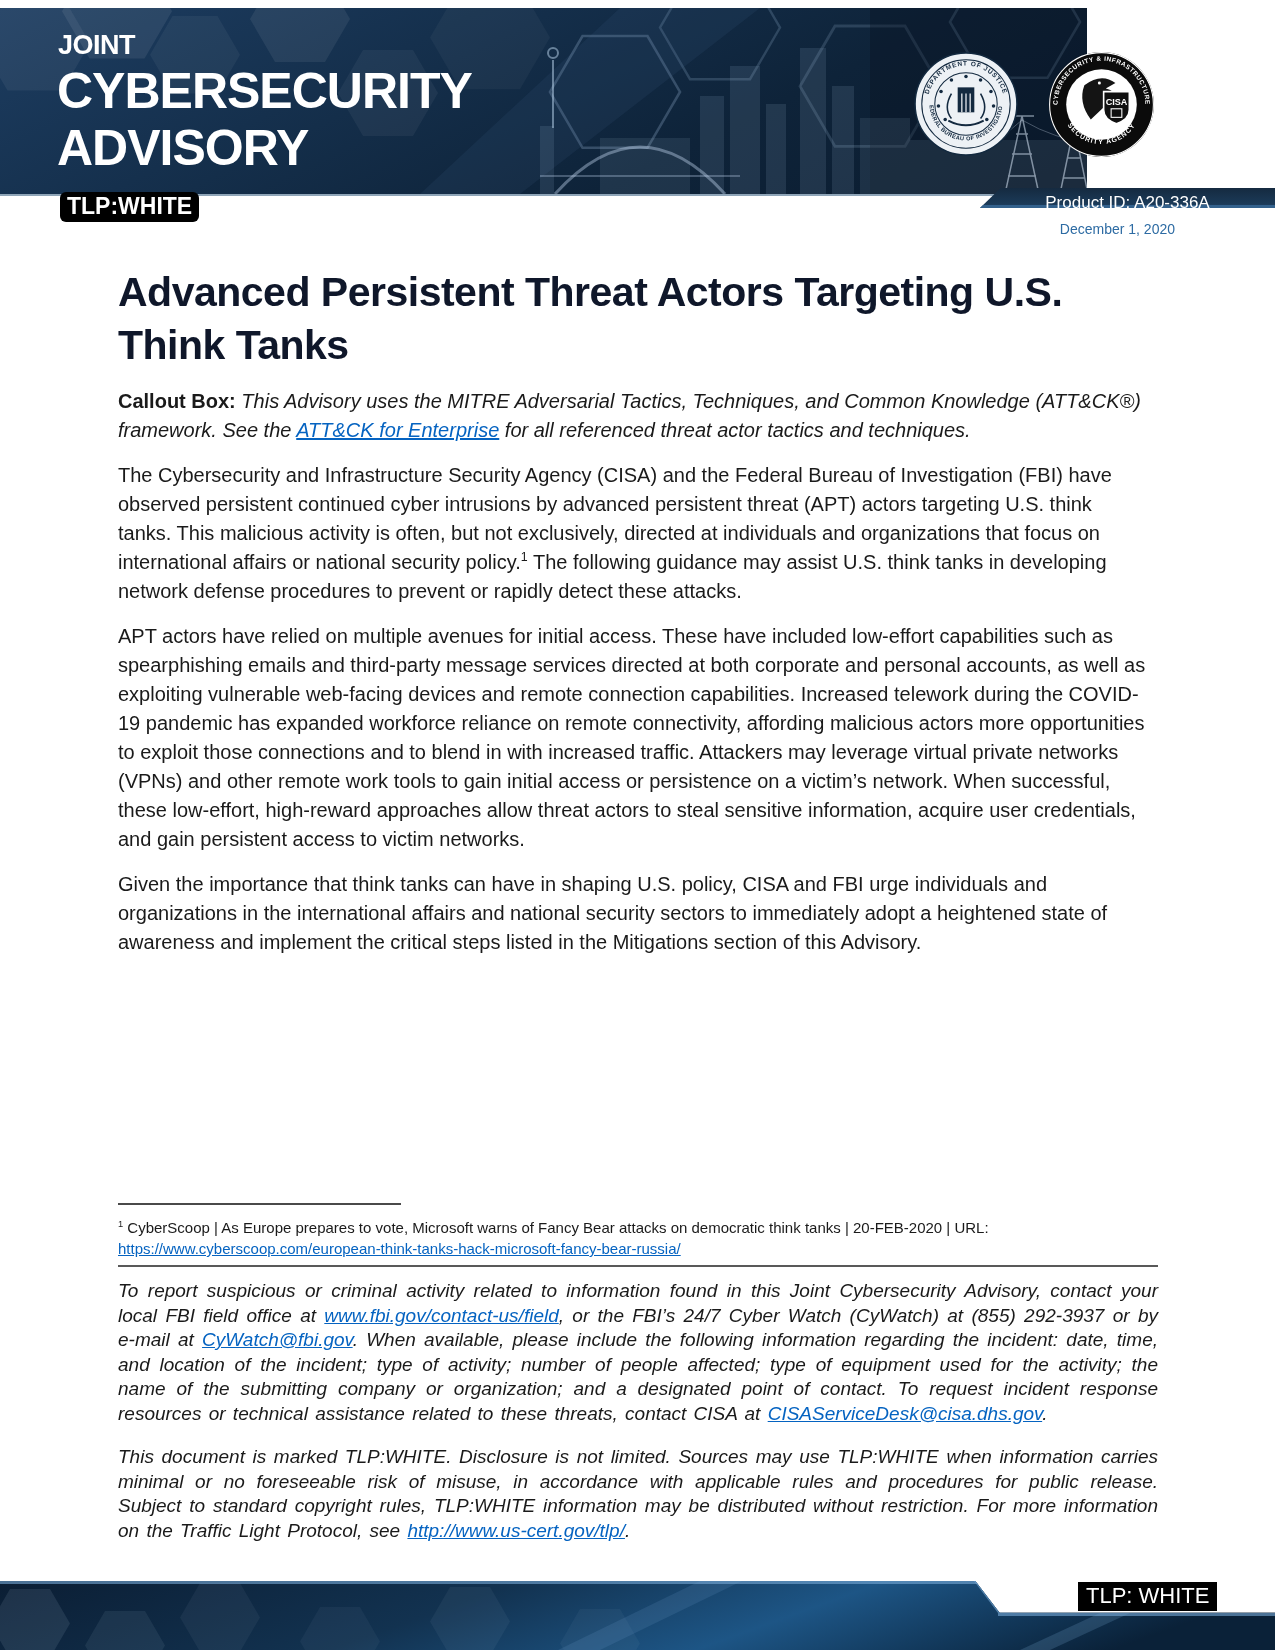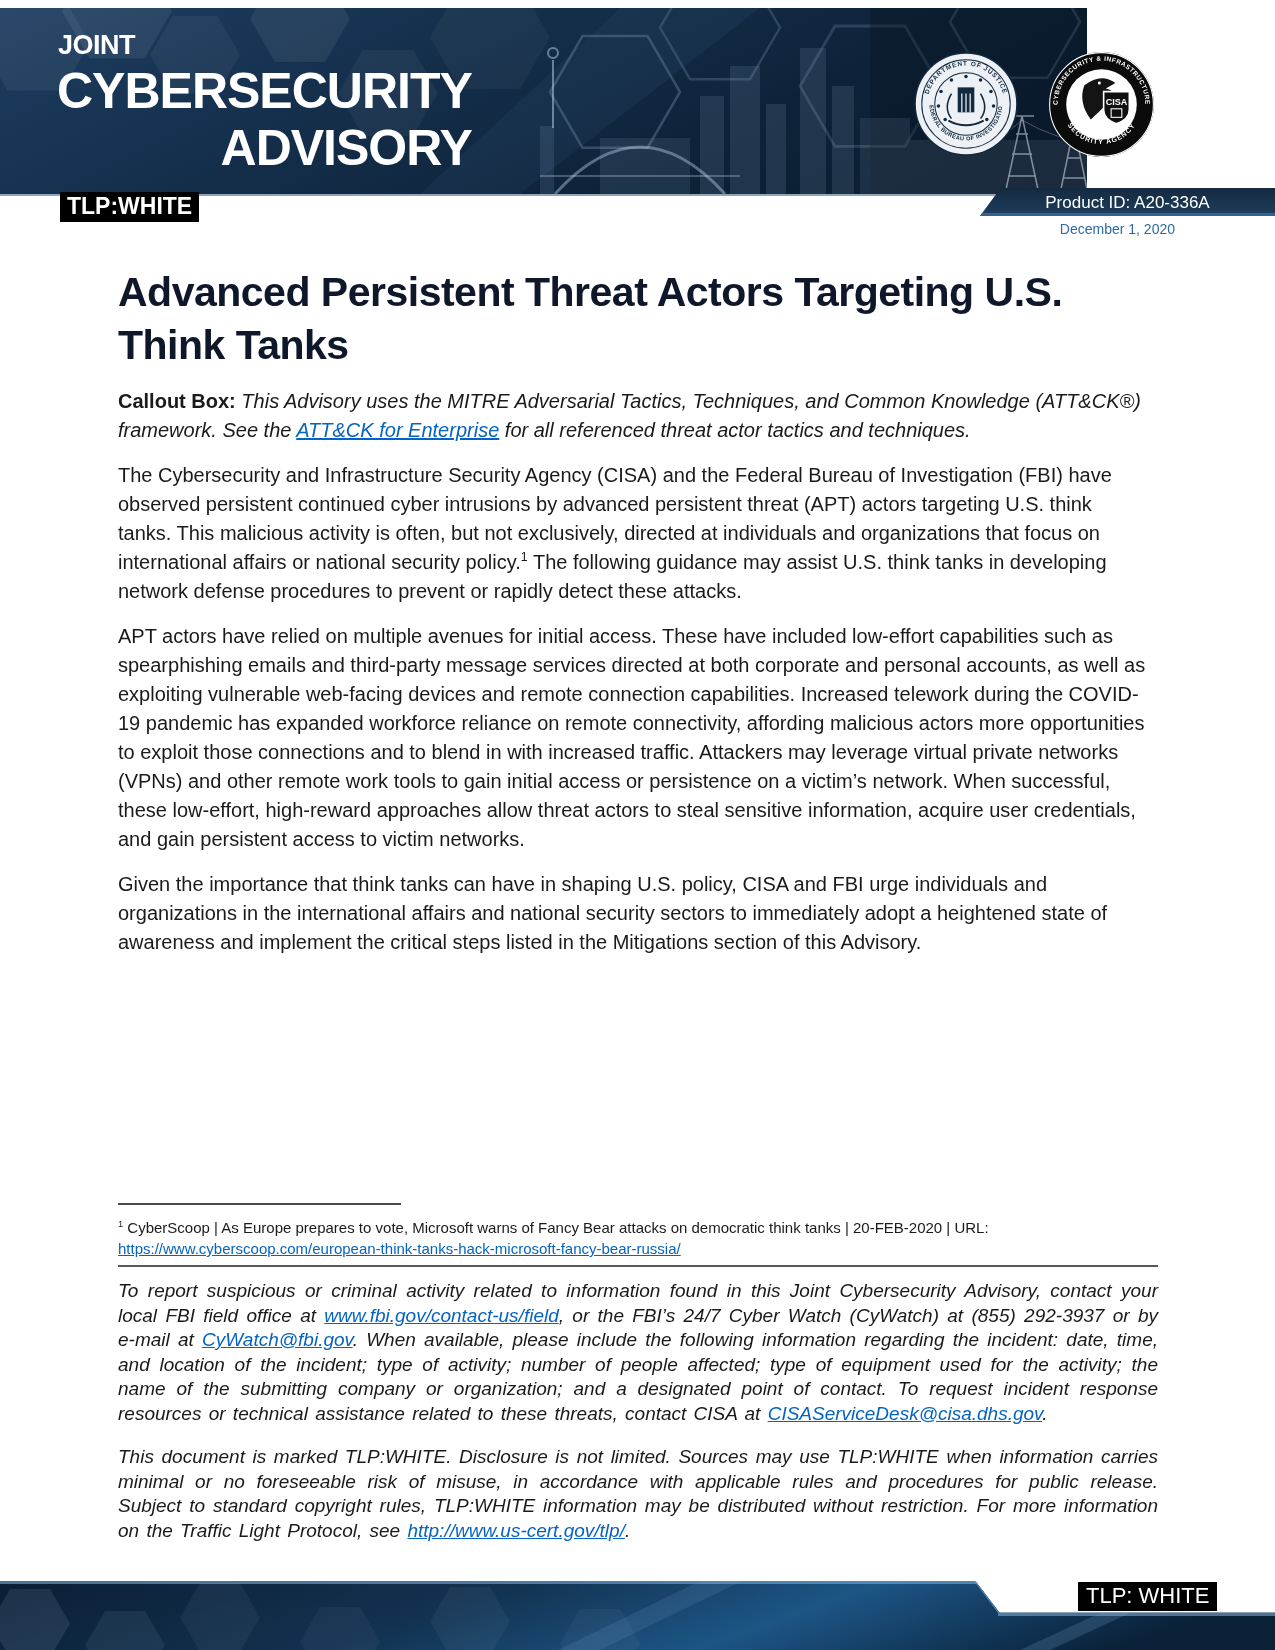--- a/index.html
+++ b/index.html
@@ -6,29 +6,29 @@
   .page{position:relative;width:1275px;height:1650px;margin:0 auto;background:#ffffff;
         font-family:"Liberation Sans",sans-serif;color:#151515;overflow:hidden;}
 
   
   .banner{position:absolute;top:8px;left:0;width:1087px;height:186px;overflow:hidden;
           border-bottom:2px solid #8fa5b8;background:#122c49;}
   .banner svg{position:absolute;top:0;left:0;}
   .banner-text{position:absolute;left:57px;top:24px;color:#fff;font-weight:bold;line-height:1;z-index:3;}
   .banner-kicker{font-size:27px;letter-spacing:-0.5px;margin:0 0 7px 1px;}
   .banner-l1{font-size:50px;letter-spacing:-1px;margin:0 0 7px 0;}
-  .banner-l2{font-size:50px;letter-spacing:-1px;text-align:right;}
+  .banner-l2{font-size:50px;letter-spacing:-1px;}
   .seal{position:absolute;z-index:4;}
   .seal-fbi{left:914px;top:52px;width:104px;height:104px;}
   .seal-cisa{left:1048px;top:51px;width:107px;height:107px;}
 
   
   .tlp-top{position:absolute;left:60px;top:192px;background:#000;color:#fff;font-weight:bold;
-           font-size:23px;padding:1px 7px 2px 7px;letter-spacing:0;z-index:5;}
-  .product-bar{position:absolute;top:188px;right:0;width:295px;height:28px;
+           font-size:23px;padding:1px 7px 2px 7px;letter-spacing:0;z-index:5;border-radius:6px;}
+  .product-bar{position:absolute;top:188px;right:0;width:295px;height:20px;
                background:linear-gradient(180deg,#152a40 0%,#1b3a58 80%,#24486a 100%);
                clip-path:polygon(7% 0,100% 0,100% 100%,0 100%);
                box-shadow:inset 0 -3px 0 #33618c;
                color:#fff;font-size:17px;line-height:30px;text-align:center;z-index:5;}
   .doc-date{position:absolute;top:221px;right:100px;font-size:14px;color:#2d6ba3;z-index:5;}
 
   
   .content{position:absolute;left:118px;top:266px;width:1040px;}
   h1.doc-title{font-size:41px;line-height:53px;font-weight:bold;color:#0f172a;
                letter-spacing:-0.5px;margin:0 0 15px 0;}

